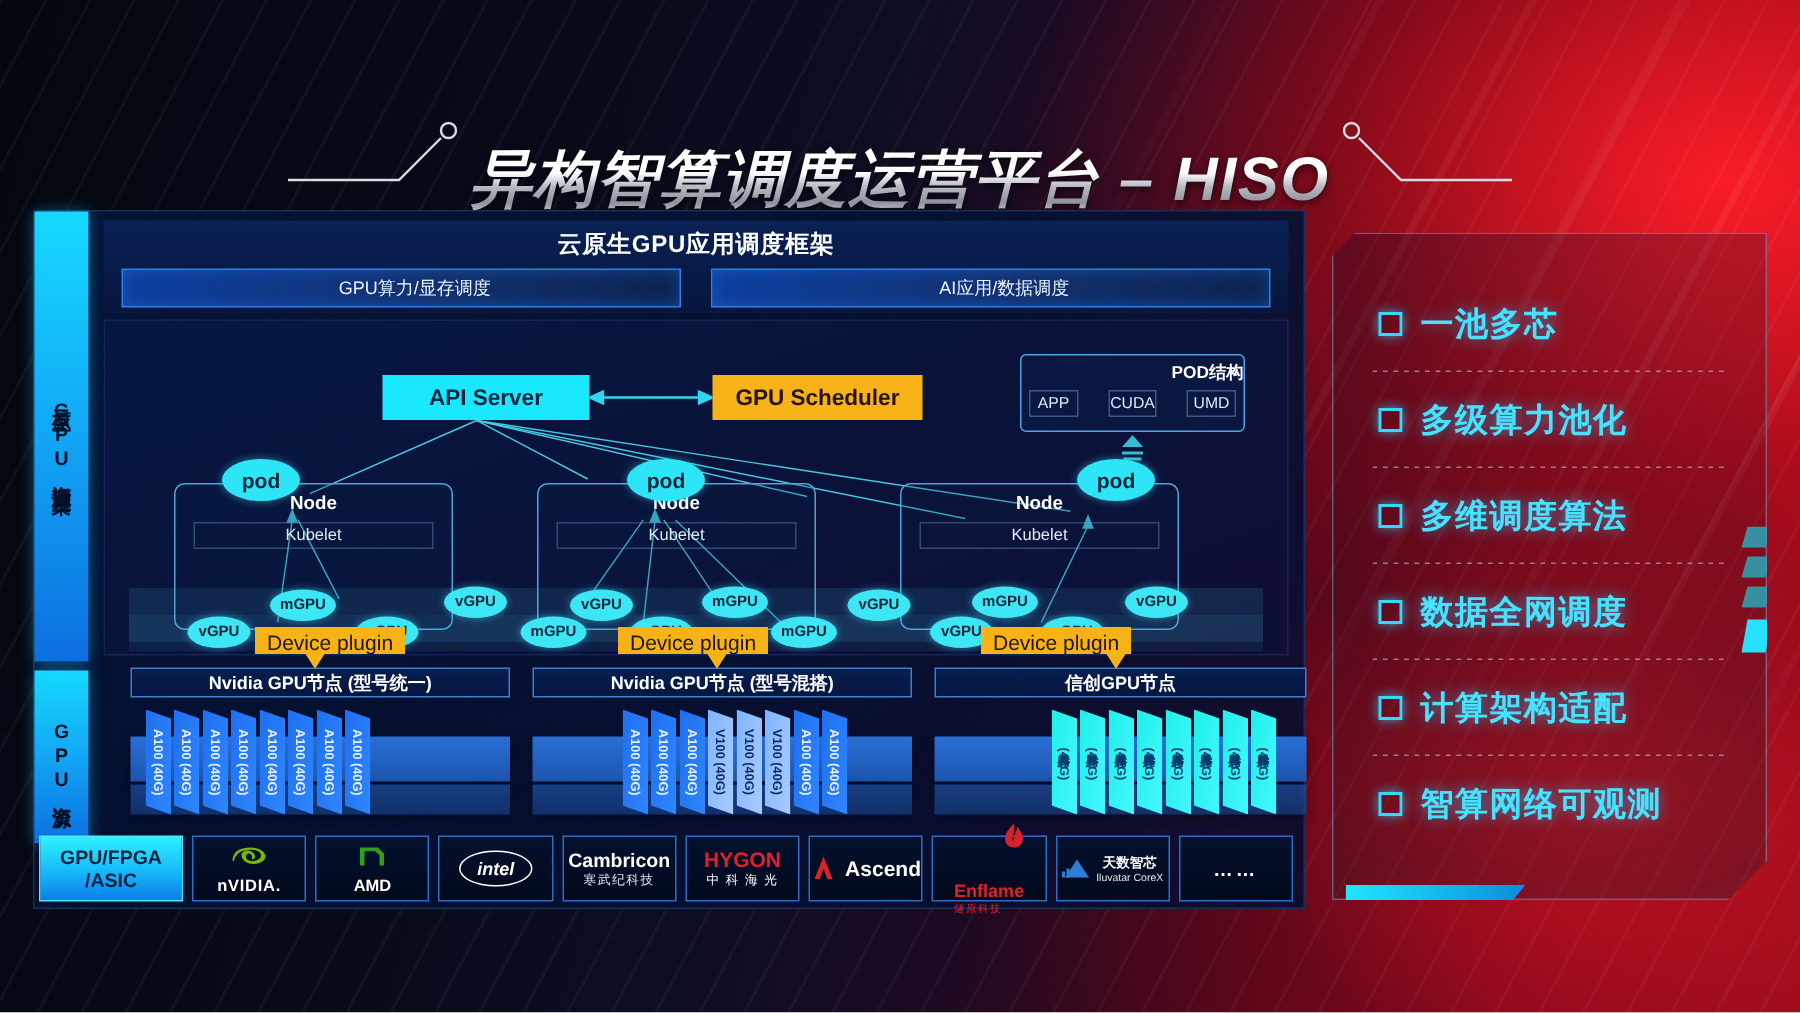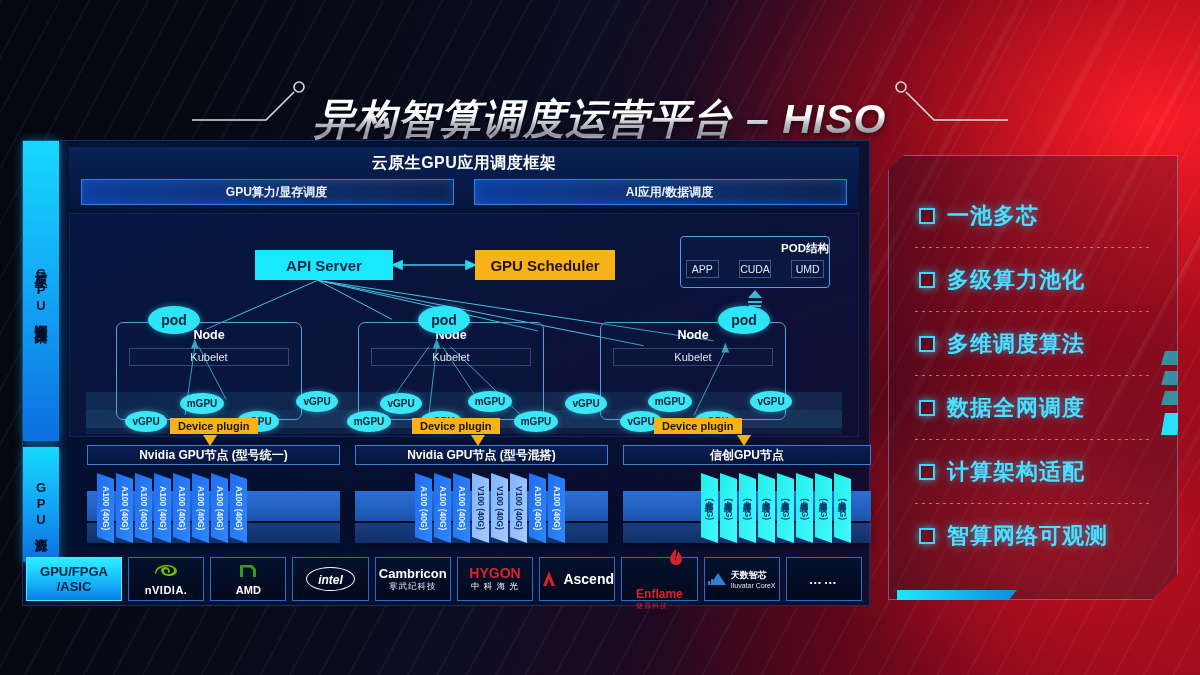--- a/index.html
+++ b/index.html
@@ -70,21 +70,21 @@
 
   #fw-area { position: absolute; left: 36px; top: 0; right: 0; height: 300px; }
   #fw-header {
     position: absolute; left: 10px; top: 6px; right: 10px; height: 62px;
     background: linear-gradient(180deg, rgba(9,34,86,0.95), rgba(6,22,62,0.95));
   }
   #fw-title { text-align: center; color: #fff; font-weight: bold; font-size: 16px; padding-top: 6px; letter-spacing: 0.5px; }
   .subbar-row { display: flex; gap: 20px; padding: 5px 12px 0 12px; }
   .subbar {
     flex: 1; height: 26px; display: flex; align-items: center; justify-content: center;
-    color: #e9f3ff; font-size: 12px; font-weight: bold;
+    color: #e9f3ff; font-size: 12px; font-weight: normal;
     background: linear-gradient(95deg, #0d3f9e 0%, #12316f 55%, #0c2452 100%);
     border: 1px solid #2f7fe8;
     box-shadow: inset 0 0 10px rgba(40,130,255,0.35);
     padding-left: 18px;
   }
   #fw-body {
     position: absolute; left: 10px; top: 72px; right: 10px; bottom: 4px;
     background: linear-gradient(160deg, rgba(5,24,68,0.85), rgba(16,14,52,0.85));
     border: 1px solid rgba(50,110,200,0.2);
     overflow: hidden;
@@ -130,21 +130,21 @@
 
   .pill {
     position: absolute; background: #3de6f5; color: #04263a;
     border-radius: 50%; display: flex; align-items: center; justify-content: center;
     font-size: 10px; font-weight: bold; white-space: nowrap;
     box-shadow: 0 0 6px rgba(60,230,255,0.5);
   }
   .pill.pod { background: #2ee4f7; font-size: 14px; font-weight: bold; }
   .devplug {
     position: absolute; background: #f7b217; color: #201403;
-    font-size: 11px; font-weight: bold; padding: 2px 8px; white-space: nowrap;
+    font-size: 14px; font-weight: normal; padding: 2px 8px; white-space: nowrap;
   }
   #wires { position: absolute; inset: 0; pointer-events: none; }
 
   
   #res-area { position: absolute; left: 36px; top: 300px; right: 0; bottom: 0; }
   .nodegrp { position: absolute; top: 4px; height: 100px; }
   #grp1 { left: 28px; width: 253px; }
   #grp2 { left: 296px; width: 253px; }
   #grp3 { left: 564px; width: 248px; }
   .grp-title {
@@ -533,21 +533,21 @@
 
     <div class="logocell">
       <div style="display:flex; align-items:center; gap:3px;">
         <svg width="20" height="17" viewBox="0 0 20 17">
           <g fill="#2f7fd6">
             <polygon points="10,2 18,14 2,14"></polygon>
             <rect x="0" y="10" width="2" height="4"></rect>
               <rect x="3" y="8" width="2" height="6"></rect>
           </g>
         </svg>
-        <div style="text-align:left;">
+        <div style="text-align:center;">
           <div style="font-size:9px; font-weight:bold; color:#ffffff;">天数智芯</div>
           <div class="lg-sub" style="font-size:7px; letter-spacing:0;">Iluvatar CoreX</div>
         </div>
       </div>
     </div>
 
     <div class="logocell">
       <span class="lg-text" style="font-size:13px; letter-spacing:2px;">……</span>
     </div>
   </div>

